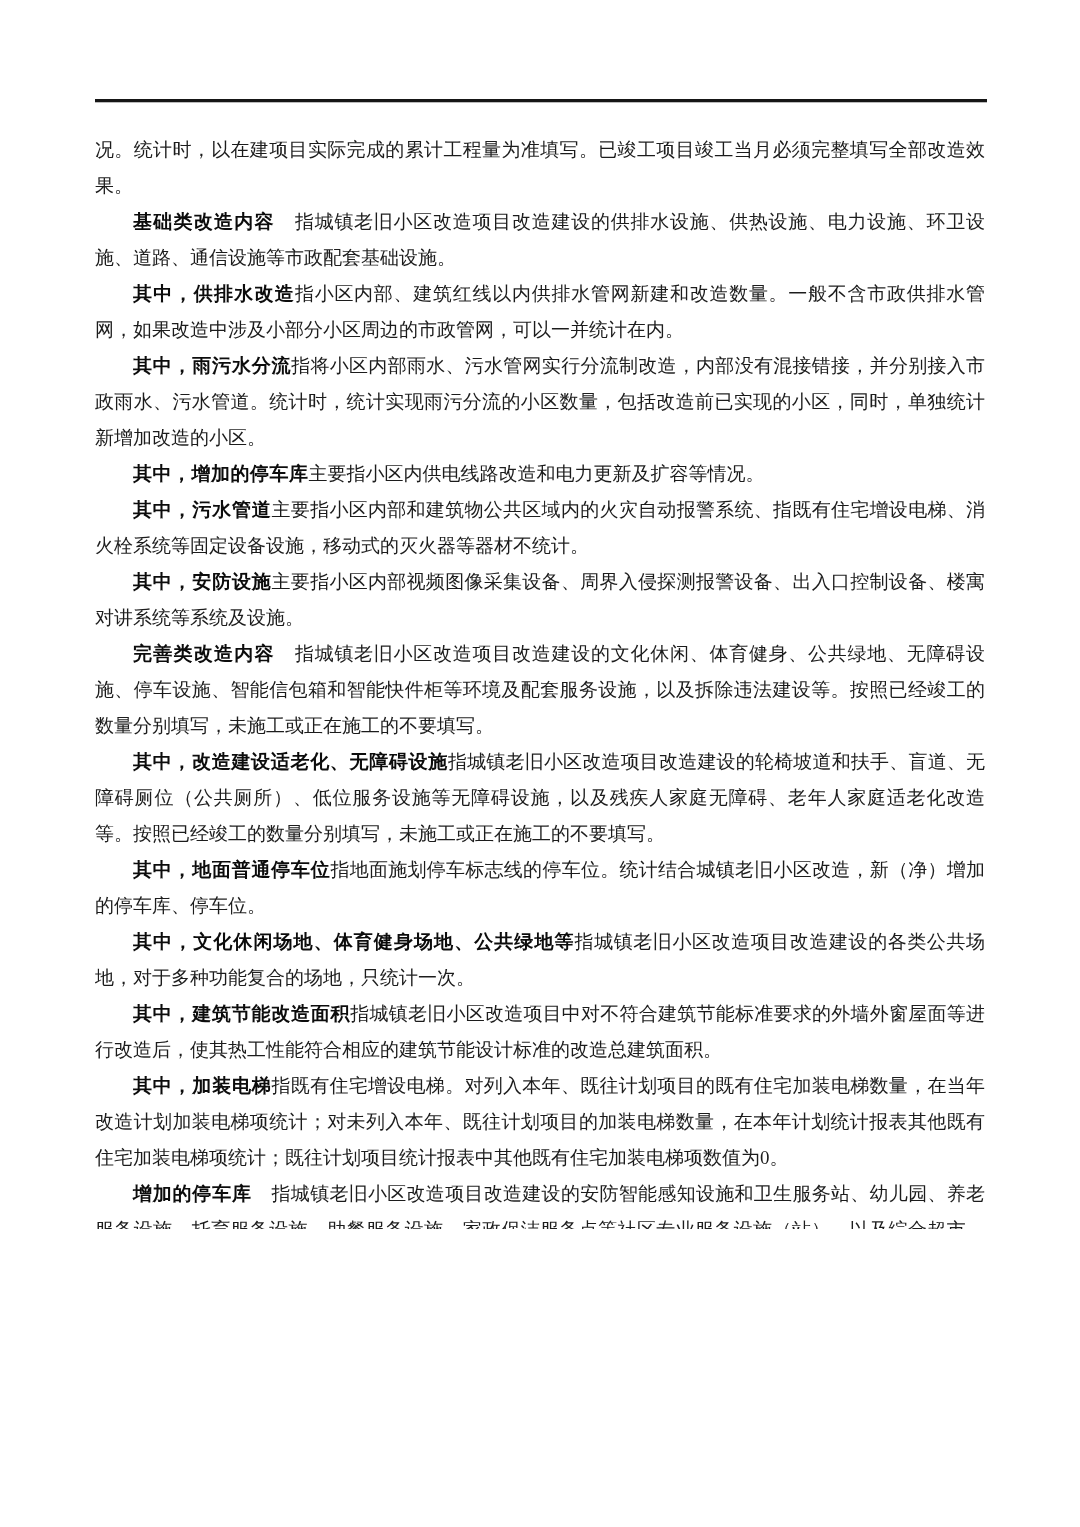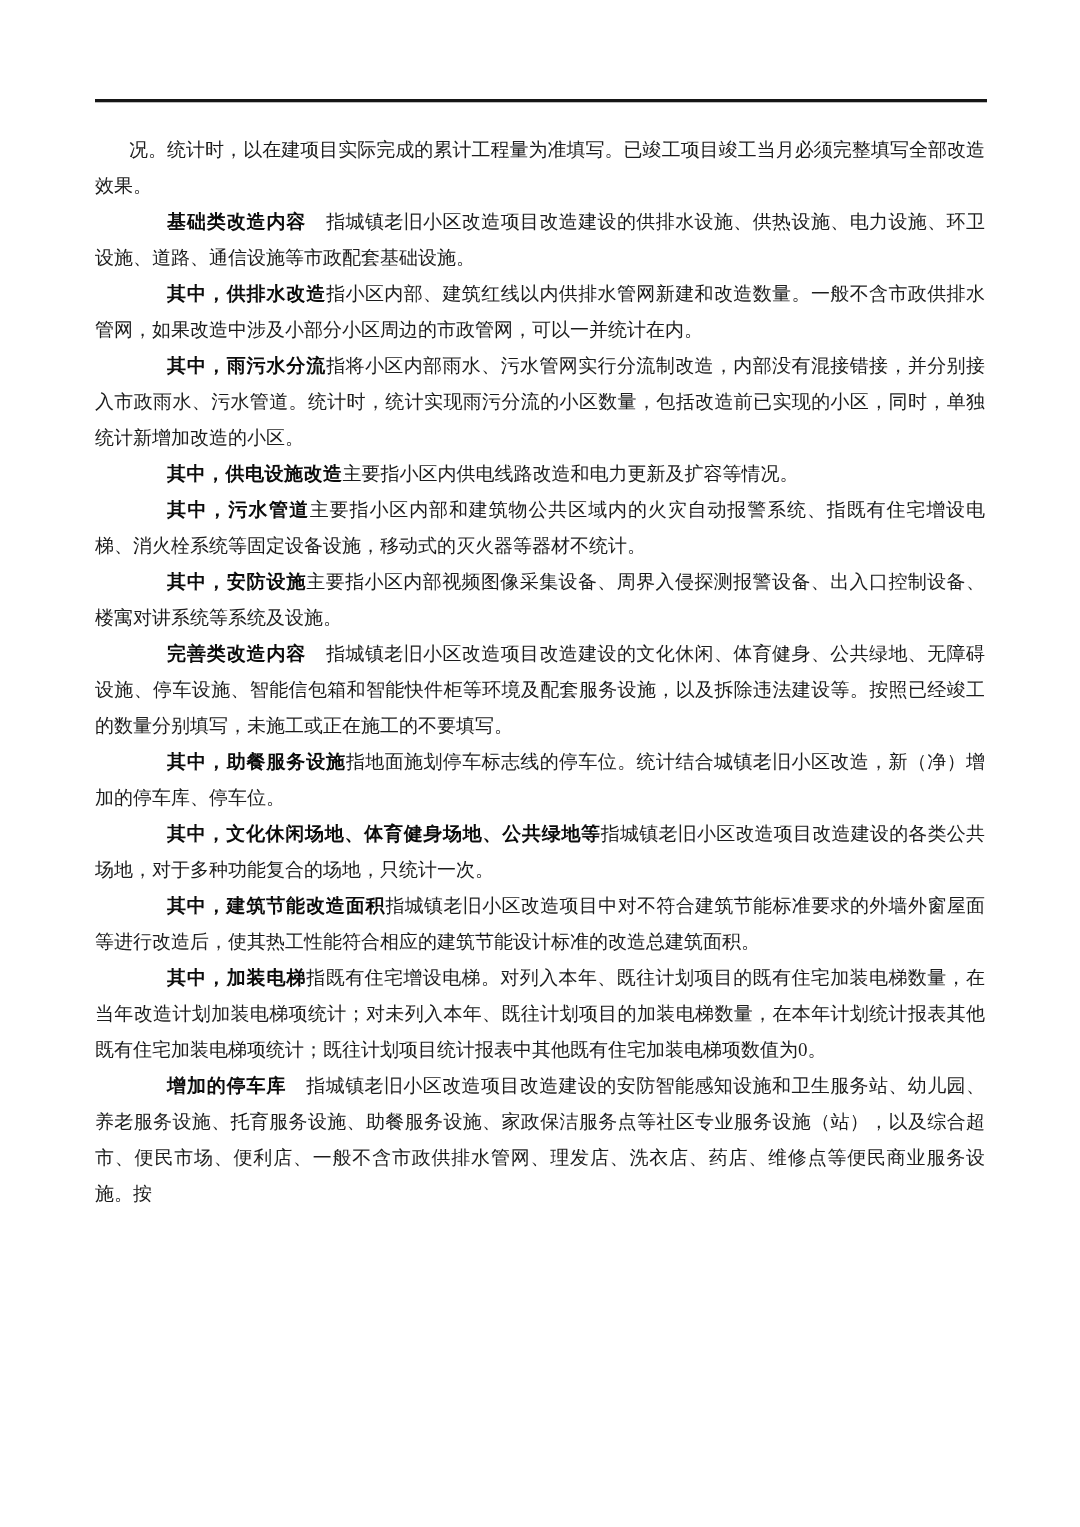--- a/index.html
+++ b/index.html
@@ -41,21 +41,20 @@
     text-indent: 2em;
   }
   .para.cont {
     text-indent: 0;
   }
   .lead {
     font-weight: 700;
     color: #0c0c0c;
     font-family: "Liberation Sans", "DejaVu Sans", sans-serif;
     letter-spacing: 0.5px;
-    margin-left: 34px;
   }
   .page-number {
     position: absolute;
     left: 0;
     right: 0;
     top: 1406px;
     text-align: left;
     font-size: 17px;
     color: #1c1c1c;
     font-family: "Liberation Serif", "DejaVu Serif", serif;
@@ -68,32 +67,33 @@
   <div class="top-rule"></div>
   <div class="body-text">
   <p class="para cont"><b class="lead"></b><span class="body">况。统计时，以在建项目实际完成的累计工程量为准填写。已竣工项目竣工当月必须完整填写全部改造效果。</span></p>
 
   <p class="para"><b class="lead">基础类改造内容　</b><span class="body">指城镇老旧小区改造项目改造建设的供排水设施、供热设施、电力设施、环卫设施、道路、通信设施等市政配套基础设施。</span></p>
 
   <p class="para"><b class="lead">其中，供排水改造</b><span class="body">指小区内部、建筑红线以内供排水管网新建和改造数量。一般不含市政供排水管网，如果改造中涉及小部分小区周边的市政管网，可以一并统计在内。</span></p>
 
   <p class="para"><b class="lead">其中，雨污水分流</b><span class="body">指将小区内部雨水、污水管网实行分流制改造，内部没有混接错接，并分别接入市政雨水、污水管道。统计时，统计实现雨污分流的小区数量，包括改造前已实现的小区，同时，单独统计新增加改造的小区。</span></p>
 
-  <p class="para"><b class="lead">其中，供电设施改造</b><span class="body">主要指小区内供电线路改造和电力更新及扩容等情况。</span></p>
+  <p class="para"><b class="lead">其中，增加的停车库</b><span class="body">主要指小区内供电线路改造和电力更新及扩容等情况。</span></p>
 
   <p class="para"><b class="lead">其中，污水管道</b><span class="body">主要指小区内部和建筑物公共区域内的火灾自动报警系统、指既有住宅增设电梯、消火栓系统等固定设备设施，移动式的灭火器等器材不统计。</span></p>
 
   <p class="para"><b class="lead">其中，安防设施</b><span class="body">主要指小区内部视频图像采集设备、周界入侵探测报警设备、出入口控制设备、楼寓对讲系统等系统及设施。</span></p>
 
   <p class="para"><b class="lead">完善类改造内容　</b><span class="body">指城镇老旧小区改造项目改造建设的文化休闲、体育健身、公共绿地、无障碍设施、停车设施、智能信包箱和智能快件柜等环境及配套服务设施，以及拆除违法建设等。按照已经竣工的数量分别填写，未施工或正在施工的不要填写。</span></p>
 
 
+  <p class="para"><b class="lead">其中，改造建设适老化、无障碍设施</b><span class="body">指城镇老旧小区改造项目改造建设的轮椅坡道和扶手、盲道、无障碍厕位（公共厕所）、低位服务设施等无障碍设施，以及残疾人家庭无障碍、老年人家庭适老化改造等。按照已经竣工的数量分别填写，未施工或正在施工的不要填写。</span></p>
 
 
-  <p class="para"><b class="lead">其中，助餐服务设施</b><span class="body">指地面施划停车标志线的停车位。统计结合城镇老旧小区改造，新（净）增加的停车库、停车位。</span></p>
+  <p class="para"><b class="lead">其中，地面普通停车位</b><span class="body">指地面施划停车标志线的停车位。统计结合城镇老旧小区改造，新（净）增加的停车库、停车位。</span></p>
 
   <p class="para"><b class="lead">其中，文化休闲场地、体育健身场地、公共绿地等</b><span class="body">指城镇老旧小区改造项目改造建设的各类公共场地，对于多种功能复合的场地，只统计一次。</span></p>
 
   <p class="para"><b class="lead">其中，建筑节能改造面积</b><span class="body">指城镇老旧小区改造项目中对不符合建筑节能标准要求的外墙外窗屋面等进行改造后，使其热工性能符合相应的建筑节能设计标准的改造总建筑面积。</span></p>
 
   <p class="para"><b class="lead">其中，加装电梯</b><span class="body">指既有住宅增设电梯。对列入本年、既往计划项目的既有住宅加装电梯数量，在当年改造计划加装电梯项统计；对未列入本年、既往计划项目的加装电梯数量，在本年计划统计报表其他既有住宅加装电梯项统计；既往计划项目统计报表中其他既有住宅加装电梯项数值为0。</span></p>
 
   <p class="para"><b class="lead">增加的停车库　</b><span class="body">指城镇老旧小区改造项目改造建设的安防智能感知设施和卫生服务站、幼儿园、养老服务设施、托育服务设施、助餐服务设施、家政保洁服务点等社区专业服务设施（站），以及综合超市、便民市场、便利店、一般不含市政供排水管网、理发店、洗衣店、药店、维修点等便民商业服务设施。按</span></p>
 </div>
   <div class="page-number">18</div>

